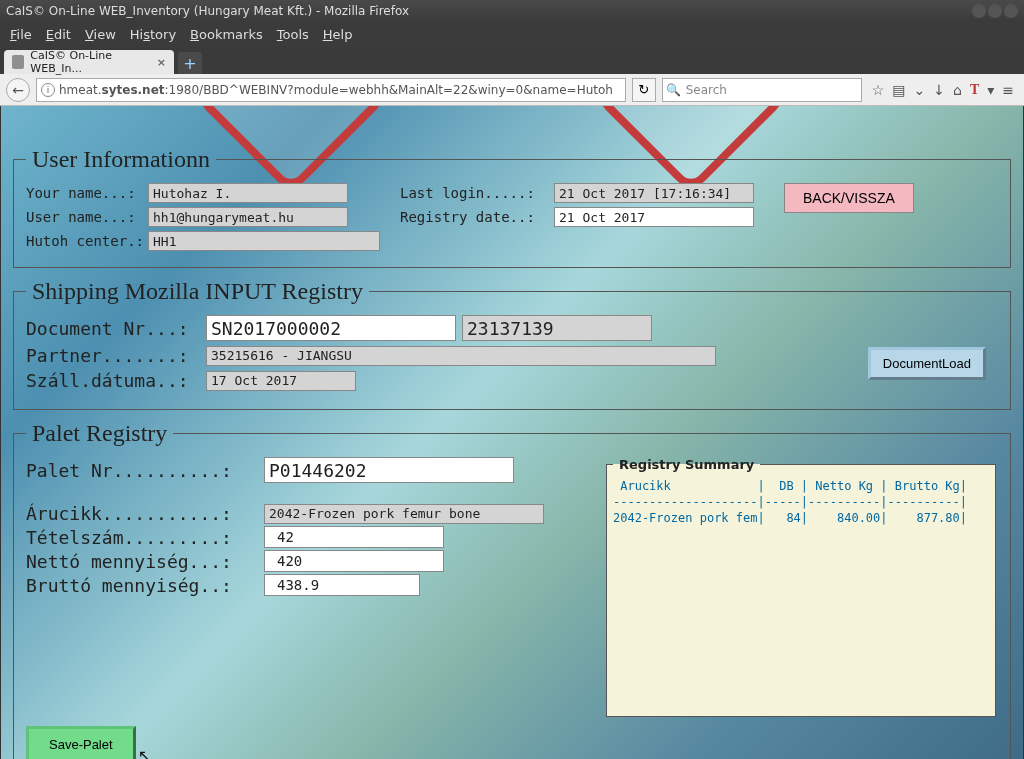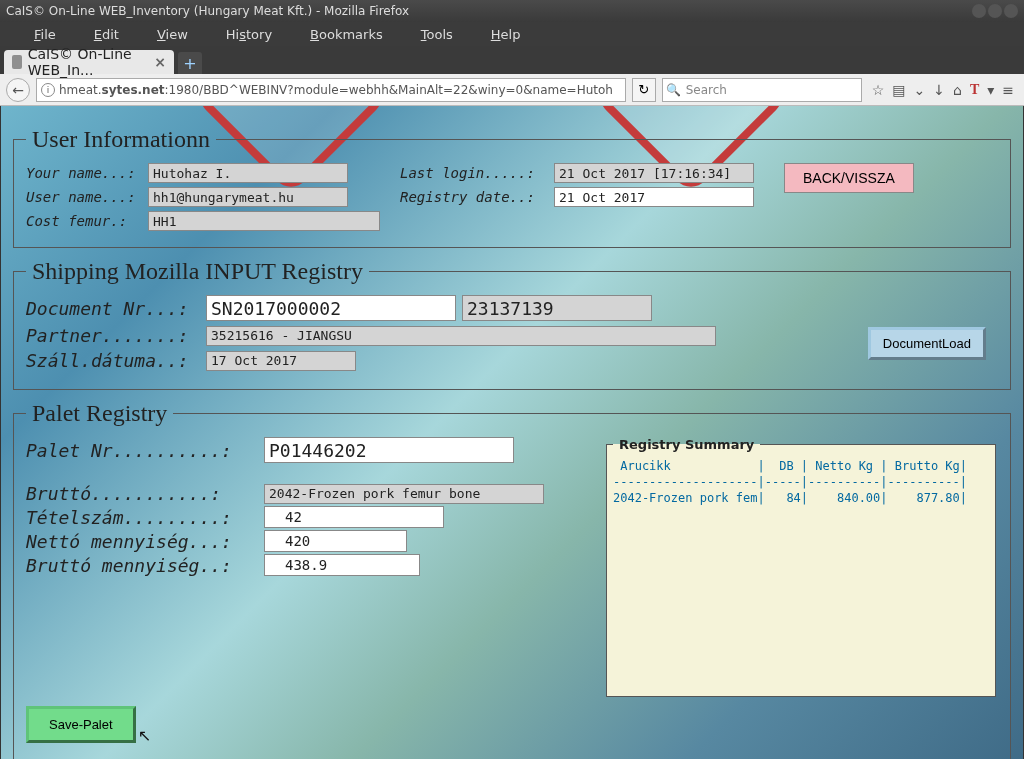--- a/index.html
+++ b/index.html
@@ -3,25 +3,25 @@
 <meta charset="utf-8">
 <style>
 * { box-sizing: border-box; margin: 0; padding: 0; }
 body { font-family: "DejaVu Sans", sans-serif; font-size: 12px; background: #3a3a3a; width: 1024px; height: 759px; overflow: hidden; }
 
 .titlebar { background: linear-gradient(#4a4a4a,#3a3a3a); color:#ddd; height:22px; display:flex; align-items:center; justify-content:space-between; padding:0 6px; font-size:12px; }
 .titlebar .wbtns { display:flex; gap:2px; }
 .wbtn { width:14px; height:14px; border-radius:7px; background:#555; display:inline-block; }
 
 .menubar { background:#3b3b3b; color:#ddd; height:24px; display:flex; align-items:center; gap:14px; padding:0 10px; font-size:13px; }
-.menubar span { cursor:default;margin-left:24px; }
+.menubar span { cursor:default; }
 .menubar span u { text-decoration: underline; }
 
 .tabstrip { background:#3a3a3a; height:28px; display:flex; align-items:flex-end; padding-left:4px; }
-.tab { background:#e8e8e8; color:#222; border-radius:4px 4px 0 0; height:24px; display:flex; align-items:center; padding:0 8px; gap:6px; font-size:14px; max-width:170px; }
+.tab { background:#e8e8e8; color:#222; border-radius:4px 4px 0 0; height:24px; display:flex; align-items:center; padding:0 8px; gap:6px; font-size:11px; max-width:170px; }
 .tab .fav { width:14px; height:14px; background:#8f8f8f; border-radius:2px; }
 .tab .close { font-weight:bold; color:#666; }
 .newtab { width:24px; height:22px; background:#4a4a4a; color:#9fd3ff; display:flex; align-items:center;justify-content:center; margin-left:4px; border-radius:3px 3px 0 0; font-size:16px;}
 
 .navtoolbar { background:#eeeeee; height:32px; display:flex; align-items:center; padding:0 6px; gap:6px; border-bottom:1px solid #bbb;}
 .nav-back { width:24px; height:24px; border:1px solid #aaa; border-radius:12px; display:flex; align-items:center; justify-content:center; font-size:14px; color:#555; background:#f5f5f5;}
 .urlbox { flex:1; height:24px; border:1px solid #aaa; background:#fff; display:flex; align-items:center; padding:0 4px; font-size:12px; color:#555; gap:4px; }
 .urlbox .info { width:14px; height:14px; border:1px solid #888; border-radius:7px; display:flex; align-items:center; justify-content:center; font-size:9px; color:#666;}
 .reload { width:24px; height:24px; border:1px solid #aaa; display:flex; align-items:center;justify-content:center; background:#f5f5f5; font-size:13px;}
 .searchbox { width:200px; height:24px; border:1px solid #aaa; background:#fff; display:flex; align-items:center; padding:0 4px; color:#888; gap:4px;}
@@ -31,30 +31,30 @@
 
 .viewport { height: calc(759px - 22px - 24px - 28px - 32px); overflow:hidden; position:relative;
   background: linear-gradient(135deg, #6fb5cc 0%, #4d8fb0 20%, #a7d7db 45%, #87b6aa 60%, #5788a1 80%, #3f6b87 100%);
   padding: 0 12px;
   border-left:1px solid #333; border-right:1px solid #333;
 }
 
 .diamond { position:absolute; width:140px; height:140px; transform:rotate(45deg); border:8px solid #c43b3b; border-radius:20px; top:-80px; background:rgba(255,255,255,0.15);}
 .d1{ left:220px;} .d2{ left:620px;}
 
-fieldset { border:1px solid #555; margin-top:20px; padding:10px 12px 14px 12px; position:relative; }
+fieldset { border:1px solid #555; margin-top:40px; padding:10px 12px 14px 12px; position:relative; }
 legend { font-family: Georgia, serif; font-size:24px; color:#222; padding:0 6px; font-weight:500;}
 legend.small { font-size:13px; font-family:"DejaVu Sans",sans-serif; font-weight:bold;}
 
 .mono { font-family: "DejaVu Sans Mono","Courier New",monospace; font-size:14px; color:#222;}
 .row { display:flex; align-items:center; margin-bottom:2px;}
-.label { white-space:pre;font-style:italic; }
+.label { white-space:pre; }
 .ro-input { background:#d4d4d4; border:1px solid #888; padding:2px 4px; font-size:13px; height:20px; display:flex; align-items:center; min-width:0;}
 .rw-input { background:#fff; border:1px solid #888; padding:2px 4px; font-size:18px; font-family:"DejaVu Sans Mono",monospace; height:26px; display:flex; align-items:center;}
-.rw-norm { background:#fff; border:1px solid #888; padding:1px 20px; font-size:14px; height:22px; display:flex; align-items:center;}
+.rw-norm { background:#fff; border:1px solid #888; padding:1px 12px; font-size:14px; height:22px; display:flex; align-items:center;}
 
 .userinfo .row { gap:4px; }
 .userinfo .label { width:118px; }
 .userinfo .col { display:flex; flex-direction:column; gap:2px;}
 .userinfo-grid { display:flex; gap:20px; align-items:flex-start;}
 .lastcol { display:flex; flex-direction:column; gap:2px;}
 .lastcol .label{ width:150px;}
 
 .btn { border:1px solid #888; padding:6px 18px; font-size:14px; cursor:pointer; }
 .btn-pink { background:#f4b9c0; }
@@ -140,21 +140,21 @@
       <div class="col">
         <div class="row mono">
           <span class="label">Your name...:</span>
           <span class="ro-input" style="width:200px">Hutohaz I.</span>
         </div>
         <div class="row mono">
           <span class="label">User name...:</span>
           <span class="ro-input" style="width:200px">hh1@hungarymeat.hu</span>
         </div>
         <div class="row mono">
-          <span class="label">Cost femur.:</span>
+          <span class="label">Hutoh center.:</span>
           <span class="ro-input" style="width:232px">HH1</span>
         </div>
       </div>
       <div class="lastcol">
         <div class="row mono">
           <span class="label">Last login.....:</span>
           <span class="ro-input" style="width:200px">21 Oct 2017 [17:16:34]</span>
         </div>
         <div class="row mono">
           <span class="label">Registry date..:</span>
@@ -191,30 +191,30 @@
   <fieldset class="palet" style="margin-top:10px; padding-bottom:24px;">
     <legend>Palet Registry</legend>
     <div class="palet-cols">
       <div class="palet-left">
         <div class="row mono">
           <span class="label">Palet Nr..........:</span>
           <span class="rw-input" style="width:250px">P01446202</span>
         </div>
         <div style="height:18px"></div>
         <div class="row mono">
-          <span class="label">Bruttó...........:</span>
+          <span class="label">Árucikk...........:</span>
           <span class="ro-input" style="width:280px;font-size:13px">2042-Frozen pork femur bone</span>
         </div>
         <div class="row mono">
           <span class="label">Tételszám.........:</span>
           <span class="rw-norm" style="width:180px">42</span>
         </div>
         <div class="row mono">
           <span class="label">Nettó mennyiség...:</span>
-          <span class="rw-norm" style="width:143px">420</span>
+          <span class="rw-norm" style="width:180px">420</span>
         </div>
         <div class="row mono">
           <span class="label">Bruttó mennyiség..:</span>
           <span class="rw-norm" style="width:156px">438.9</span>
         </div>
         <div class="savewrap" style="margin-top:130px; position:relative;">
           <button class="btn-green">Save-Palet</button>
           <span class="cursor" style="left:112px; bottom:-2px; position:absolute;">↖</span>
         </div>
       </div>

